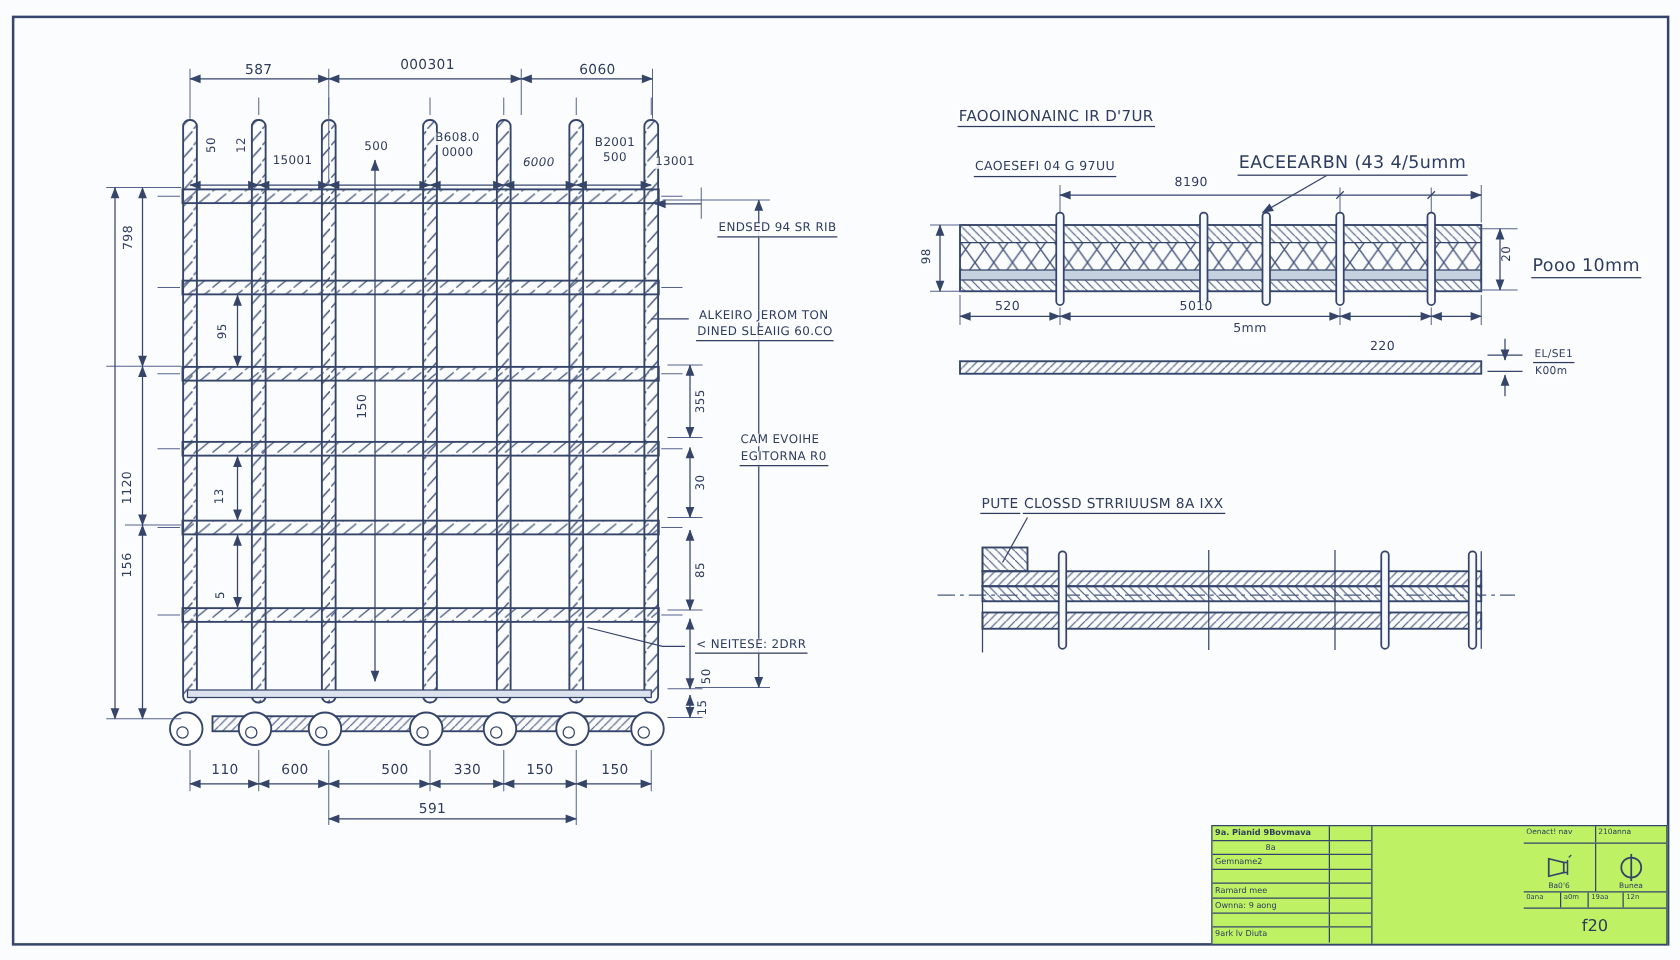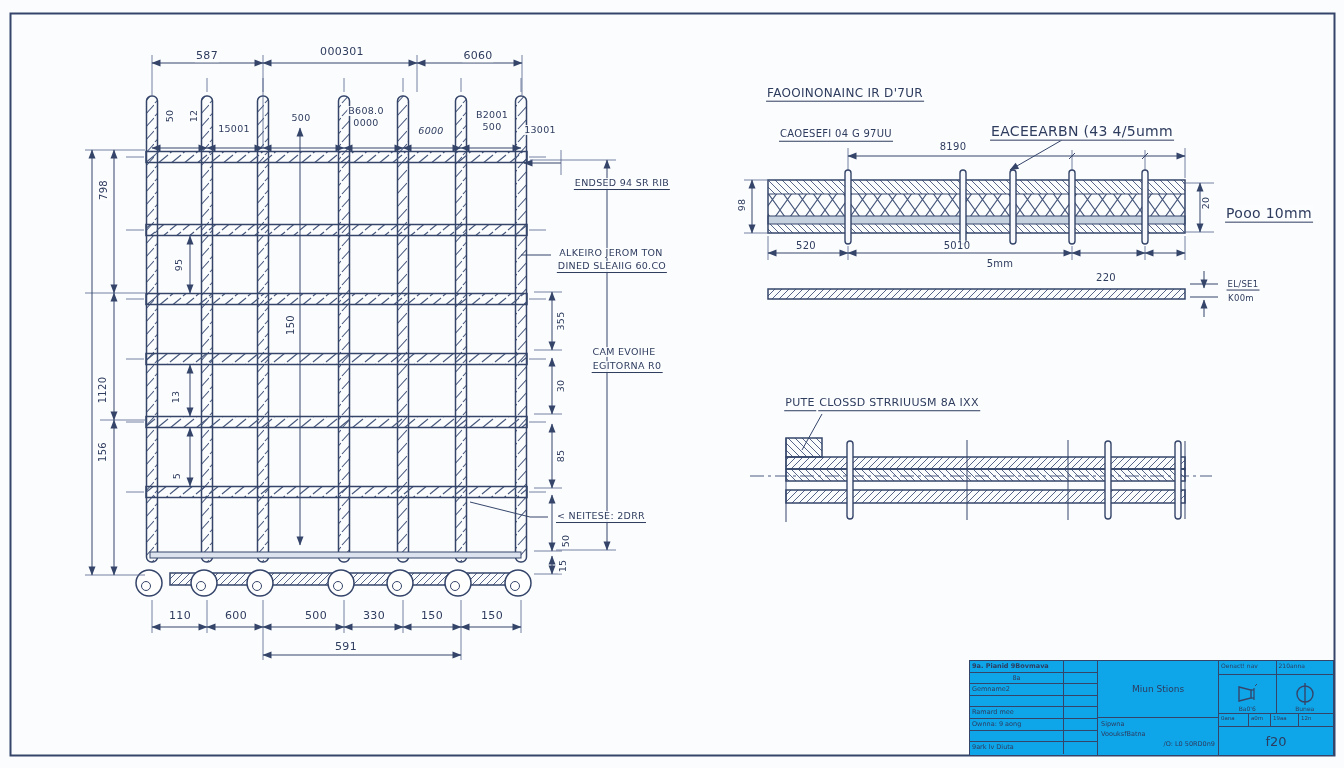--- a/index.html
+++ b/index.html
@@ -14,21 +14,21 @@
   .lbl{
     position:absolute;white-space:nowrap;font-size:10px;line-height:1.05;
     color:#2e3c5e;letter-spacing:.3px;background:rgba(252,253,255,.88);
     padding:0 1px;
   }
   .lbl.ul{border-bottom:1.2px solid #2e3c5e;padding-bottom:1px;}
   .lbl.b{font-weight:normal;}
   
   .tb{
     position:absolute;left:969px;top:660px;width:365px;height:96px;
-    border:1.6px solid #35456a;box-sizing:border-box;background:#0ea5e9;
+    border:1.6px solid #35456a;box-sizing:border-box;background:#bef264;
     font-size:6.5px;color:#2e3c5e;
   }
   .tb-left{position:absolute;left:0;top:0;width:128px;height:100%;border-right:1.3px solid #35456a;box-sizing:border-box;}
   .tb-row{height:11.6px;border-bottom:1px solid #35456a;box-sizing:border-box;display:flex;}
   .tb-row:last-child{border-bottom:none;}
   .tb-lab{flex:1;padding:1px 2px;overflow:hidden;}
   .tb-val{width:34px;border-left:1px solid #35456a;box-sizing:border-box;}
   .tb-row.c .tb-lab{text-align:center;}
   .tb-row.b .tb-lab{font-weight:bold;}
   .tb-center{position:absolute;left:128px;top:0;width:121px;height:100%;border-right:1.3px solid #35456a;box-sizing:border-box;}
@@ -401,28 +401,20 @@
       </div>
     <div class="tb-row">
         <span class="tb-lab"></span>
         <span class="tb-val"></span>
       </div>
     <div class="tb-row">
         <span class="tb-lab">9ark lv Diuta</span>
         <span class="tb-val"></span>
       </div>
   </div>
-  <div class="tb-center">
-    <div class="tb-title">Miun Stions</div>
-    <div class="tb-sub">
-      <div>Sipwna</div>
-      <div>VoouksfBatna</div>
-      <div class="tb-sub-r">/O: L0 50RD0n9</div>
-    </div>
-  </div>
   <div class="tb-right">
     <div class="tb-r-head">
       <div>Oenact! nav</div>
       <div>210anna</div>
     </div>
     <div class="tb-icons">
       <div>
         <svg width="26" height="22" viewBox="0 0 26 22">
           <polygon points="5,4 17,7 17,15 5,18" fill="none" stroke="#35456a" stroke-width="1.4"></polygon>
           <line x1="17" y1="7" x2="20" y2="7" stroke="#35456a" stroke-width="1.2"></line>

